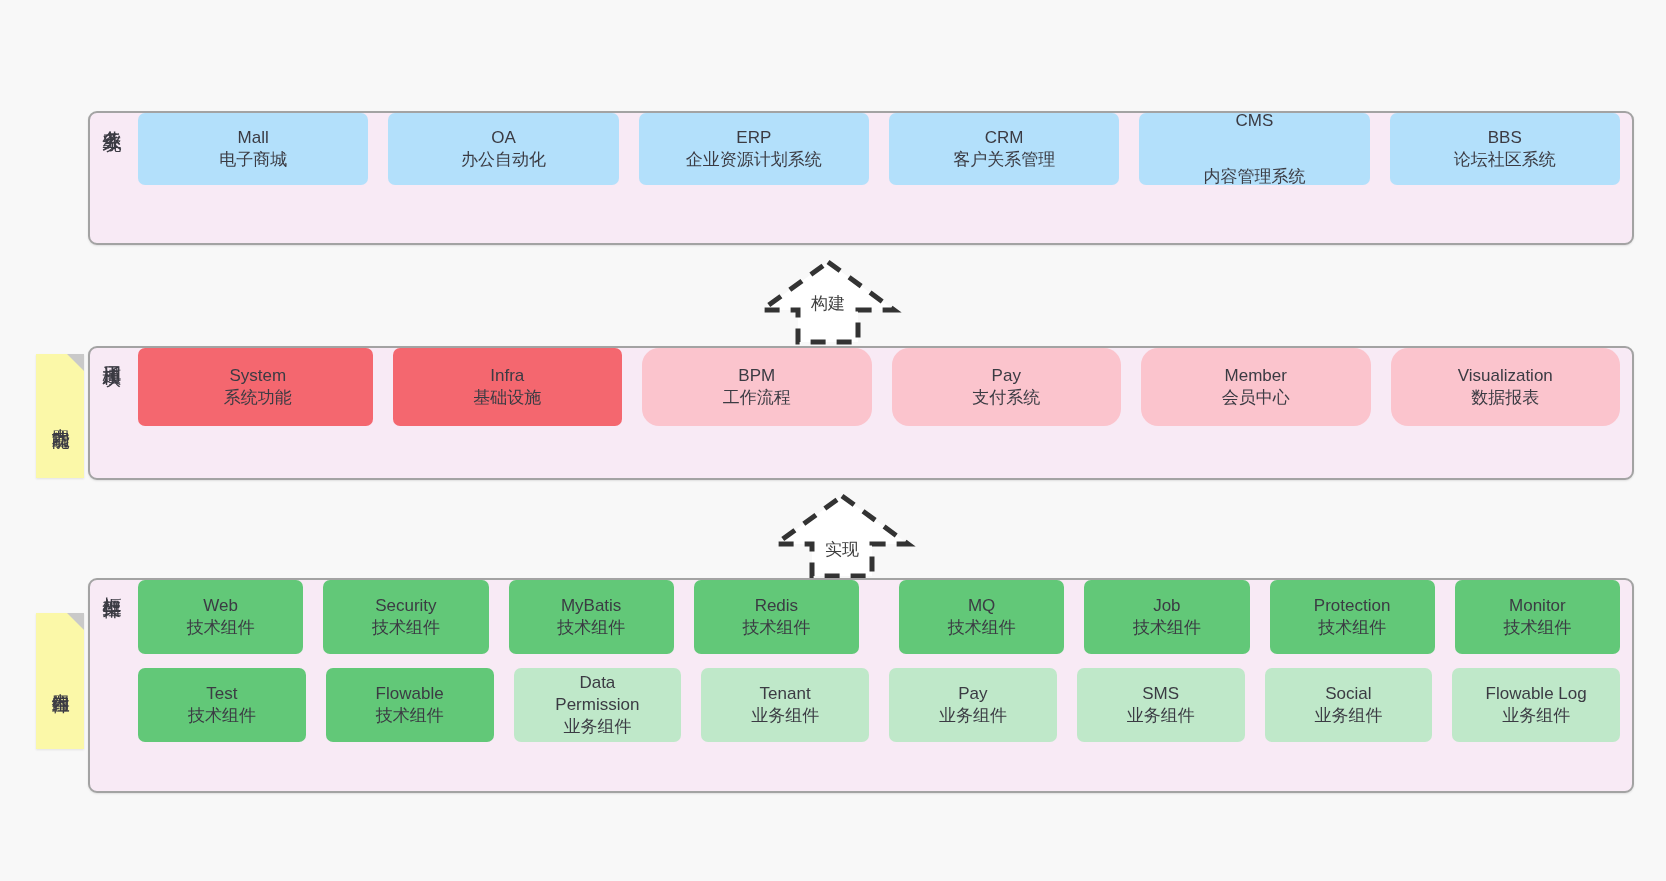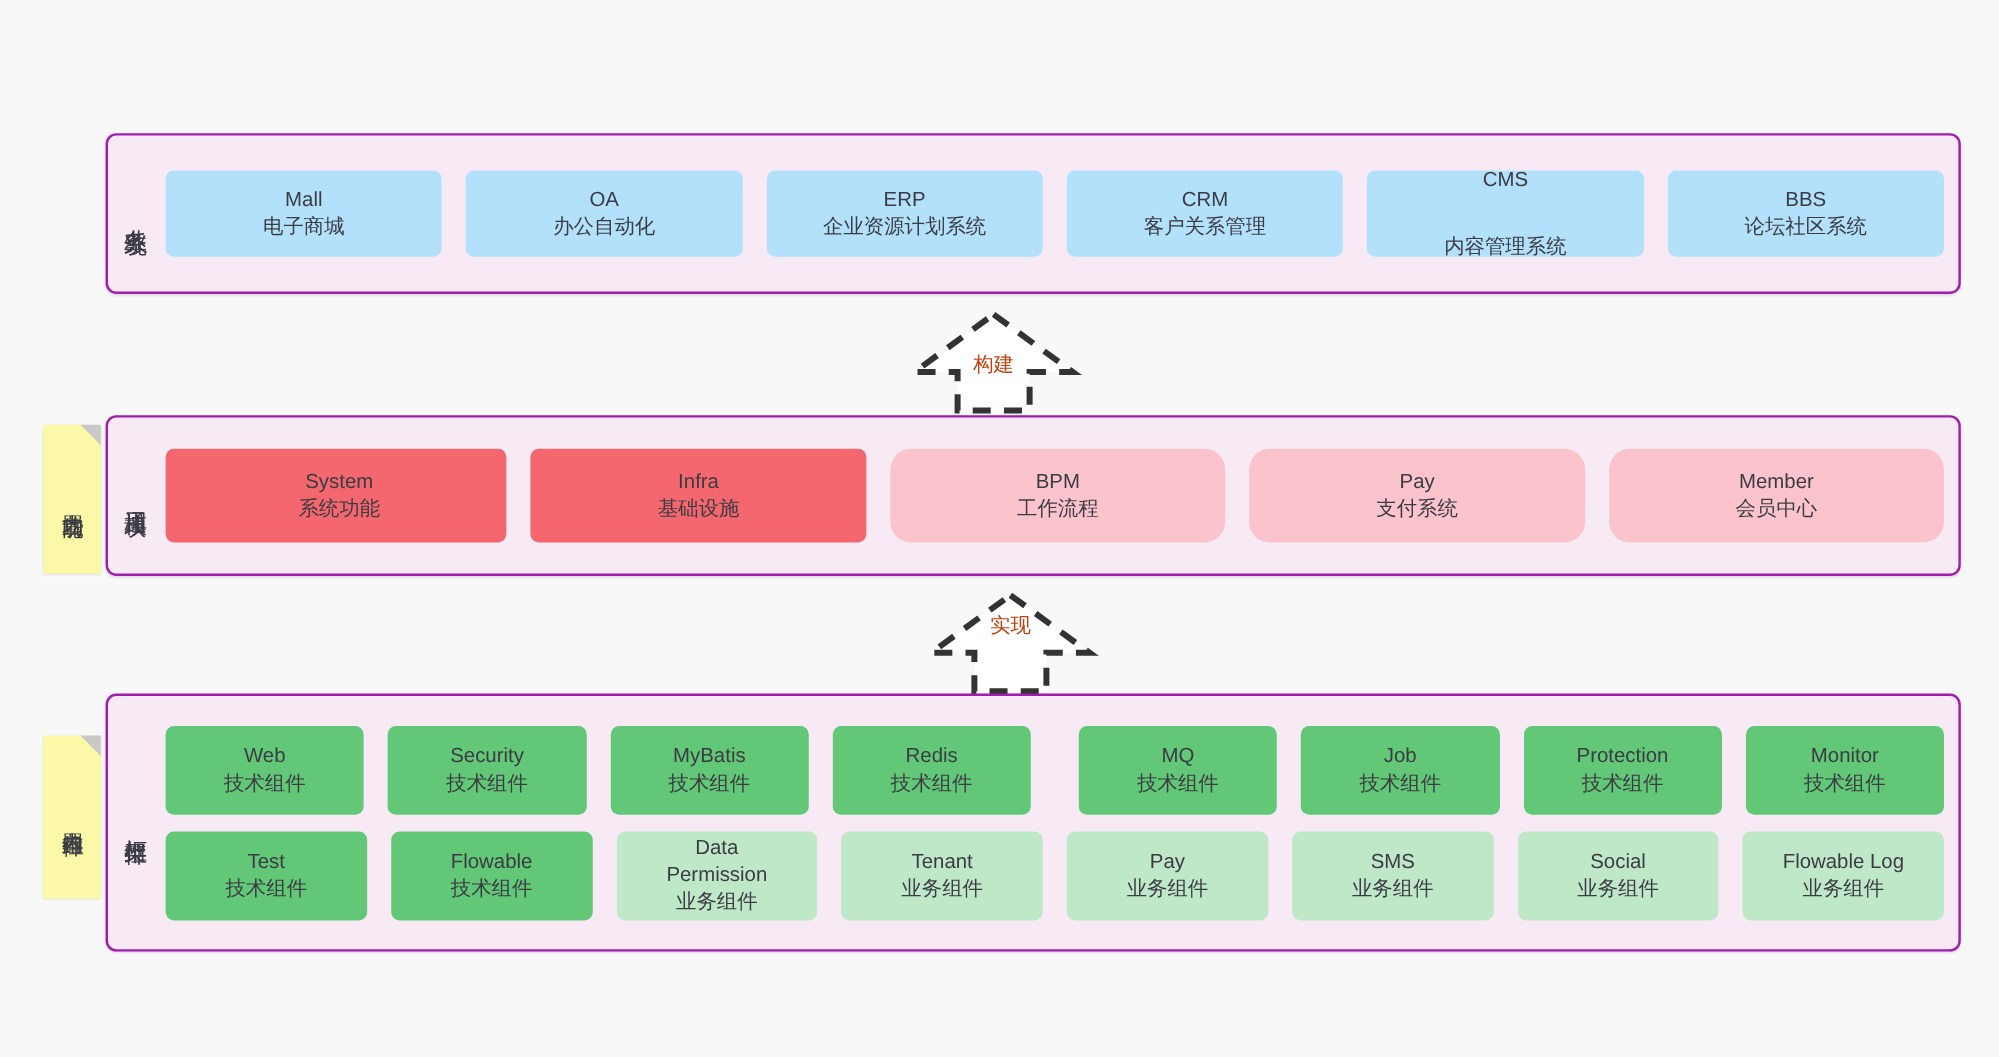--- a/index.html
+++ b/index.html
@@ -10,25 +10,25 @@
     color:#3b3b43;
     overflow:hidden;
     position:relative;
   }
   .canvas{position:absolute;inset:0;}
 
   
   .layer{
     position:absolute;
     background:#f8eaf5;
-    border:2px solid #a21caf;
+    border:2px solid #a3a3a3;
     border-radius:9px;
     box-sizing:border-box;
     display:flex;
-    align-items:center;
+    align-items:flex-start;
     box-shadow:0 1px 2px rgba(0,0,0,.10);
   }
   .layer-title{
     flex:0 0 auto;
     width:44px;
     display:flex;
     align-items:center;
     justify-content:center;
     font-size:19px;
     line-height:1.16;
@@ -103,21 +103,21 @@
   }
 
   
   .arrow{position:absolute;}
   .arrow svg{display:block;overflow:visible;}
   .arrow-label{
     position:absolute;
     left:50%;
     transform:translateX(-50%);
     font-size:17px;
-    color:#c2410c;
+    color:#404040;
     background:transparent;
     white-space:nowrap;
   }
 </style>
 </head>
 <body>
 
 <div class="canvas">
 
   <div class="layer" id="layer-business" style="left:88px;top:111px;width:1546px;height:134px;">
@@ -184,30 +184,34 @@
           <span class="l2">工作流程</span>
         </div>
         <div class="card c-pink" style="height:78px;">
           <span class="l1">Pay</span>
           <span class="l2">支付系统</span>
         </div>
         <div class="card c-pink" style="height:78px;">
           <span class="l1">Member</span>
           <span class="l2">会员中心</span>
         </div>
+        <div class="card c-pink" style="height:78px;">
+          <span class="l1">Visualization</span>
+          <span class="l2">数据报表</span>
+        </div>
 
       </div>
     </div>
   </div>
 
   <div class="arrow" style="left:772px;top:492px;width:140px;height:86px;">
     <svg width="140" height="86" viewBox="0 0 140 86" aria-hidden="true">
       <path d="M70 4 L136 52 L100 52 L100 84 L40 84 L40 52 L4 52 Z" fill="#ffffff" stroke="#333333" stroke-width="5" stroke-dasharray="15,11" stroke-linejoin="miter"></path>
     </svg>
-    <span class="arrow-label" style="top:18px;">实现</span>
+    <span class="arrow-label" style="top:46px;">实现</span>
   </div>
 
   <div class="note" style="left:36px;top:613px;height:136px;">
     <span class="fold"></span>
     <span>内置组件</span>
   </div>
 
   <div class="layer" id="layer-framework" style="left:88px;top:578px;width:1546px;height:215px;">
     <div class="layer-title">框架组件</div>
     <div class="layer-body">

